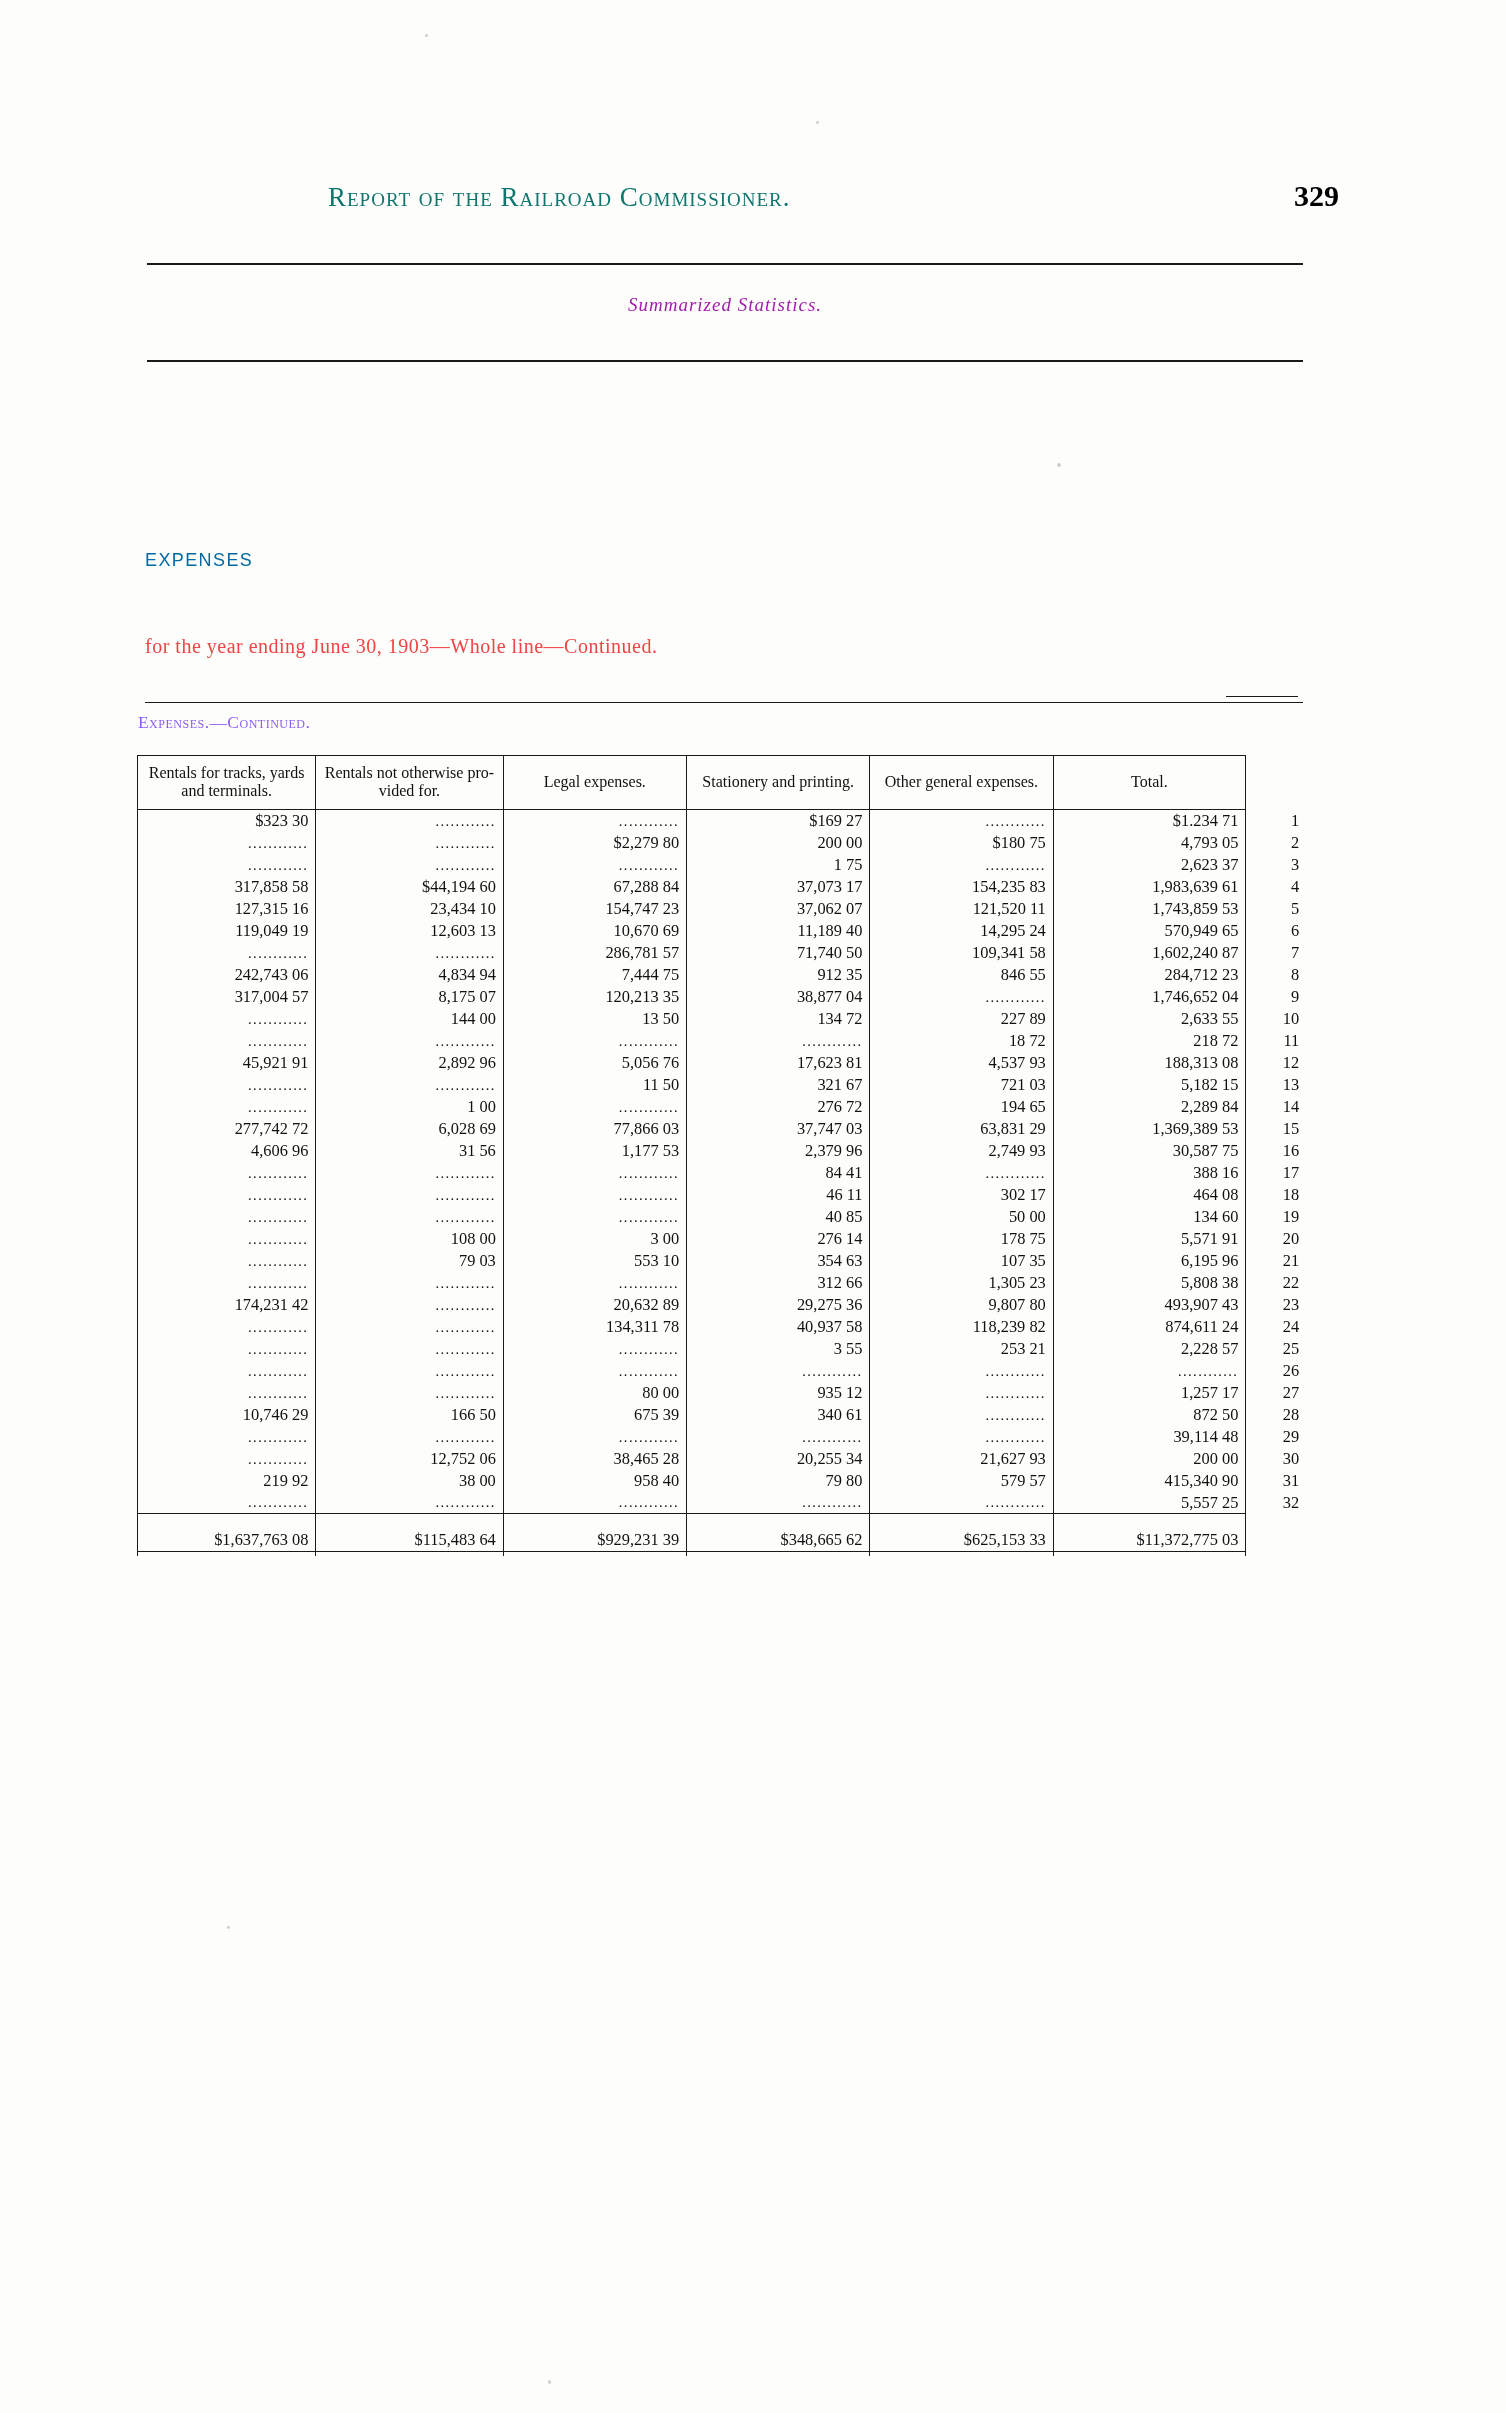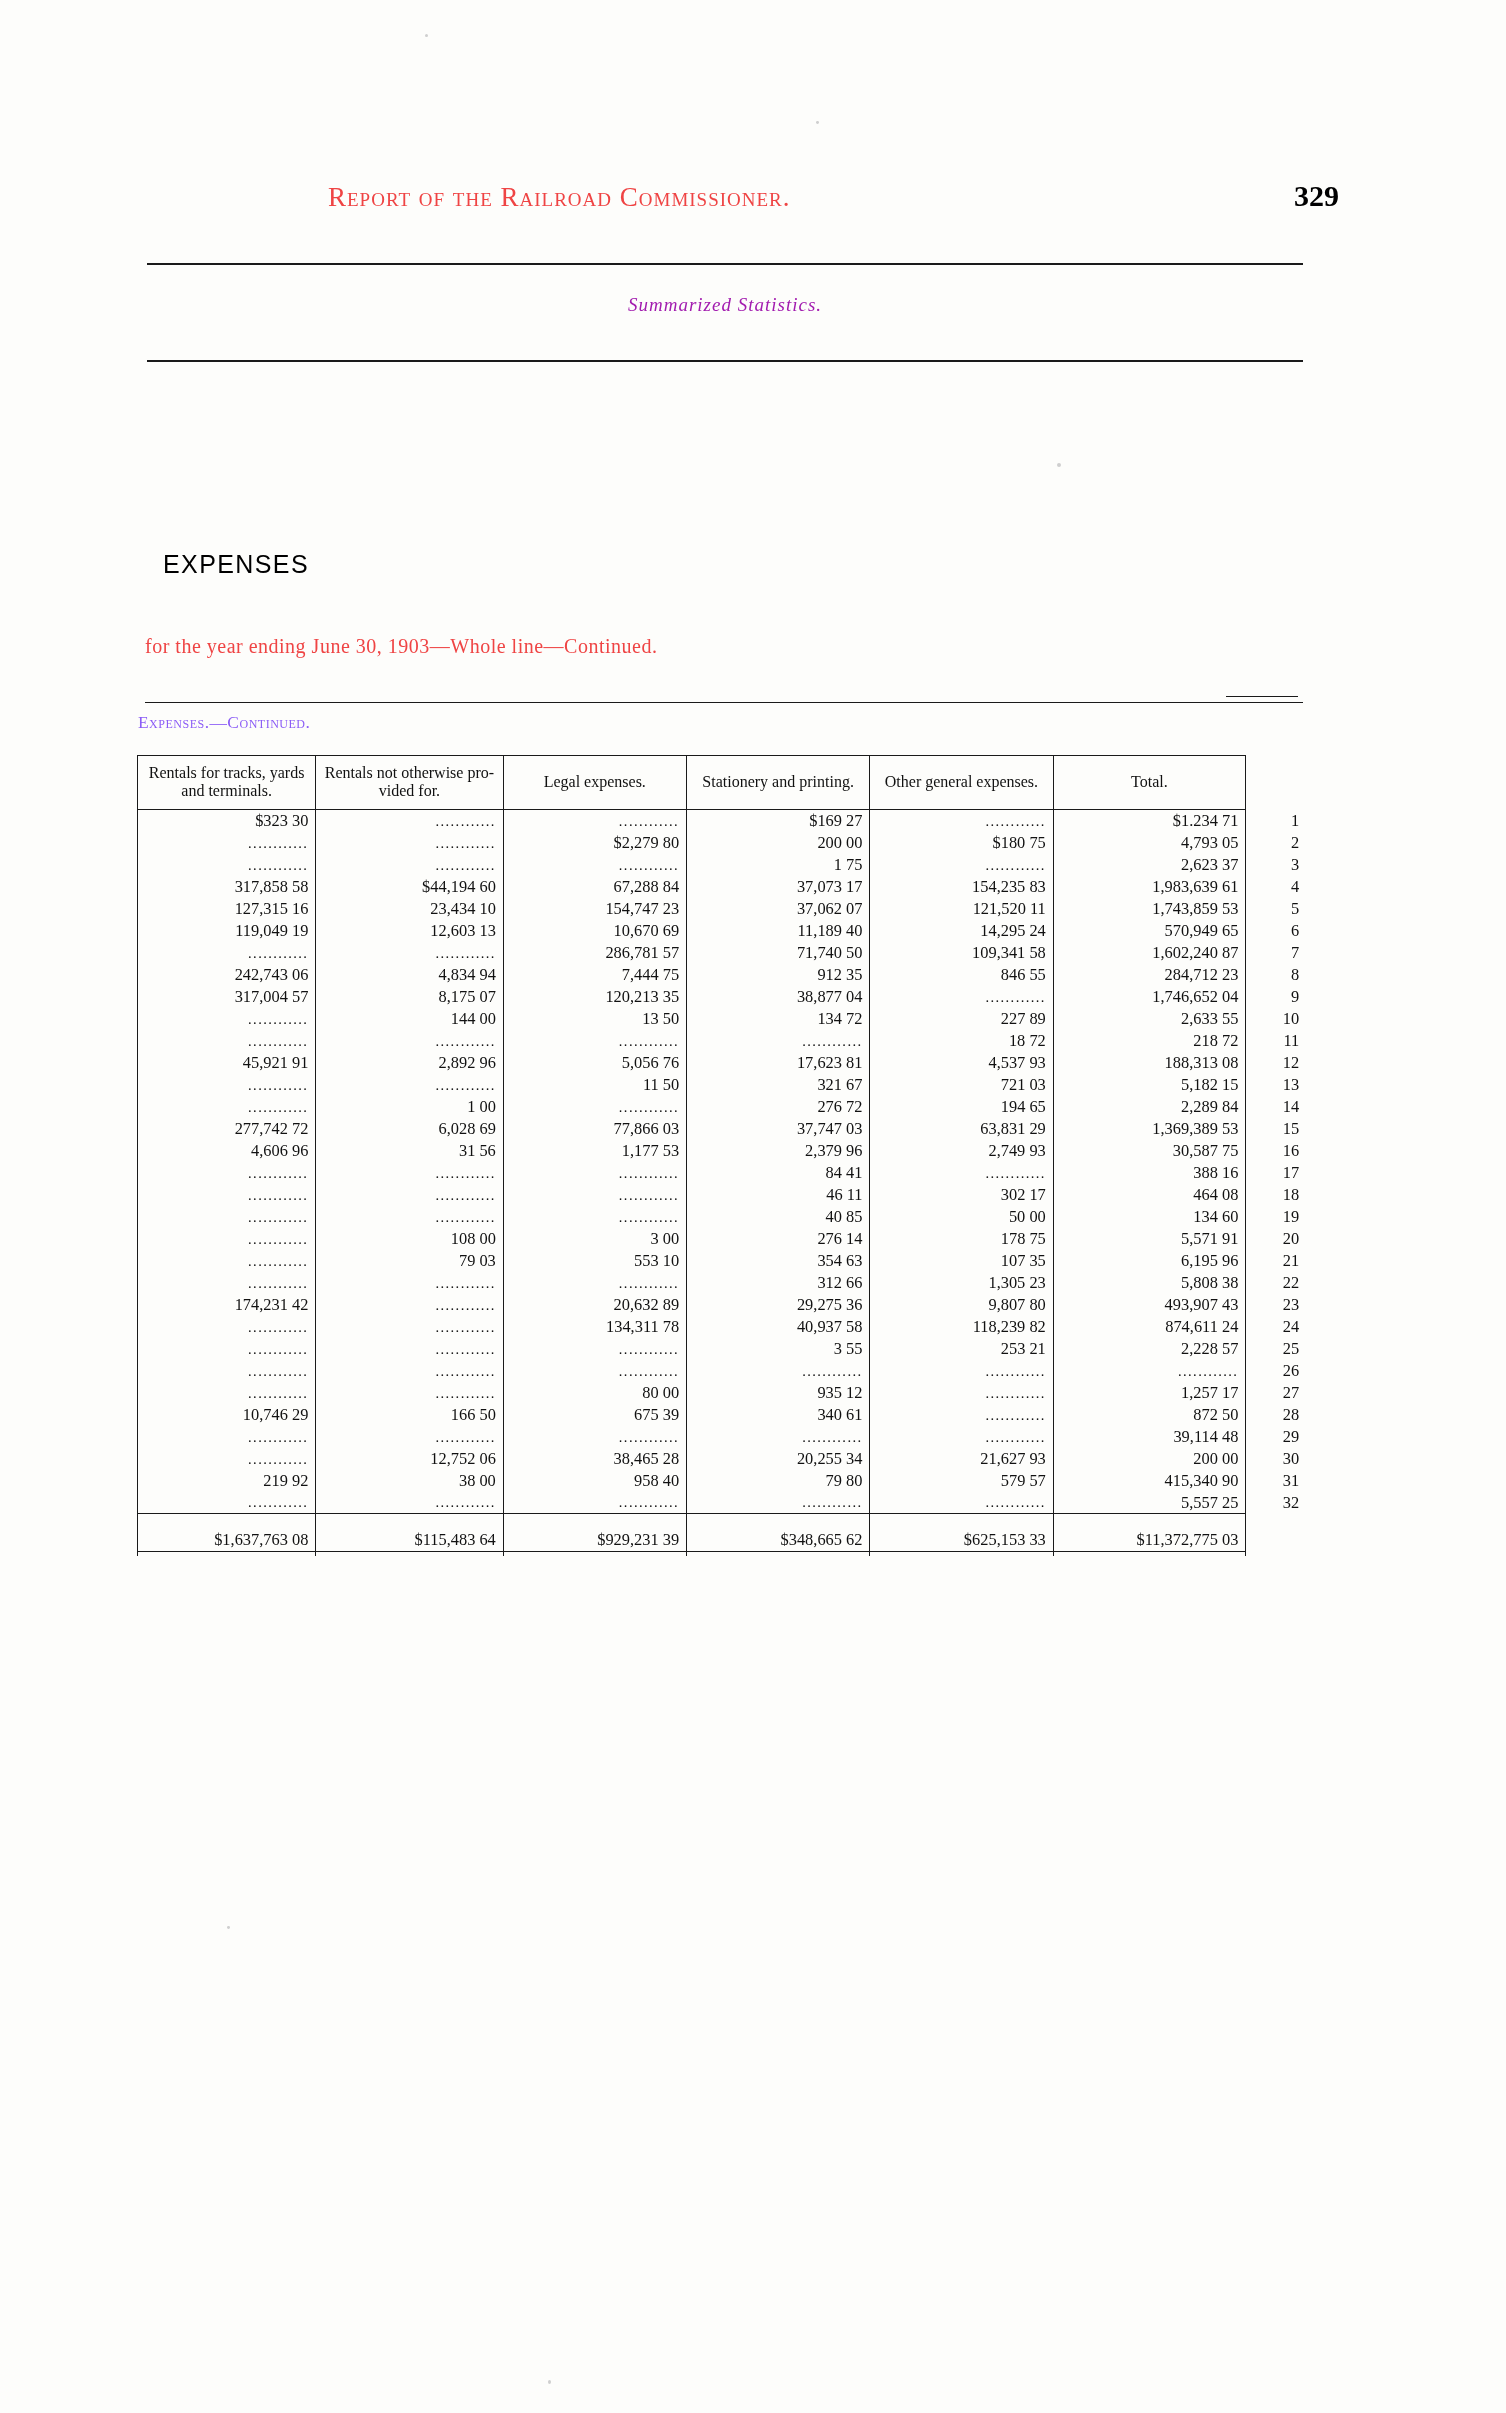--- a/index.html
+++ b/index.html
@@ -30,21 +30,21 @@
     width: 1216px;
     display: flex;
     align-items: baseline;
     justify-content: space-between;
   }
   .running-head-title {
     font-family: "Liberation Serif", serif;
     font-size: 27px;
     letter-spacing: 1px;
     font-variant: small-caps;
-    color: #ef4444;
+    color: #0f766e;
     margin-left: 183px;
   }
   .running-head-page {
     font-size: 30px;
     font-weight: bold;
     color: #000000;
     margin-right: 22px;
   }
   .rule {
     position: absolute;
@@ -65,25 +65,24 @@
     font-family: "Liberation Serif", serif;
     font-style: italic;
     font-size: 19px;
     letter-spacing: 1px;
     color: #a21caf;
   }
   .expenses-heading {
     position: absolute;
     left: 145px;
     top: 550px;
-    font-size: 25px;
+    font-size: 18px;
     letter-spacing: 1.4px;
     font-family: "Liberation Sans", sans-serif;
-    color: #000000;
-    margin-left: 18px;
+    color: #0369a1;
   }
   .expenses-sub {
     position: absolute;
     left: 145px;
     top: 635px;
     font-size: 20px;
     letter-spacing: 0.5px;
     color: #ef4444;
   }
   .expenses-cont {

